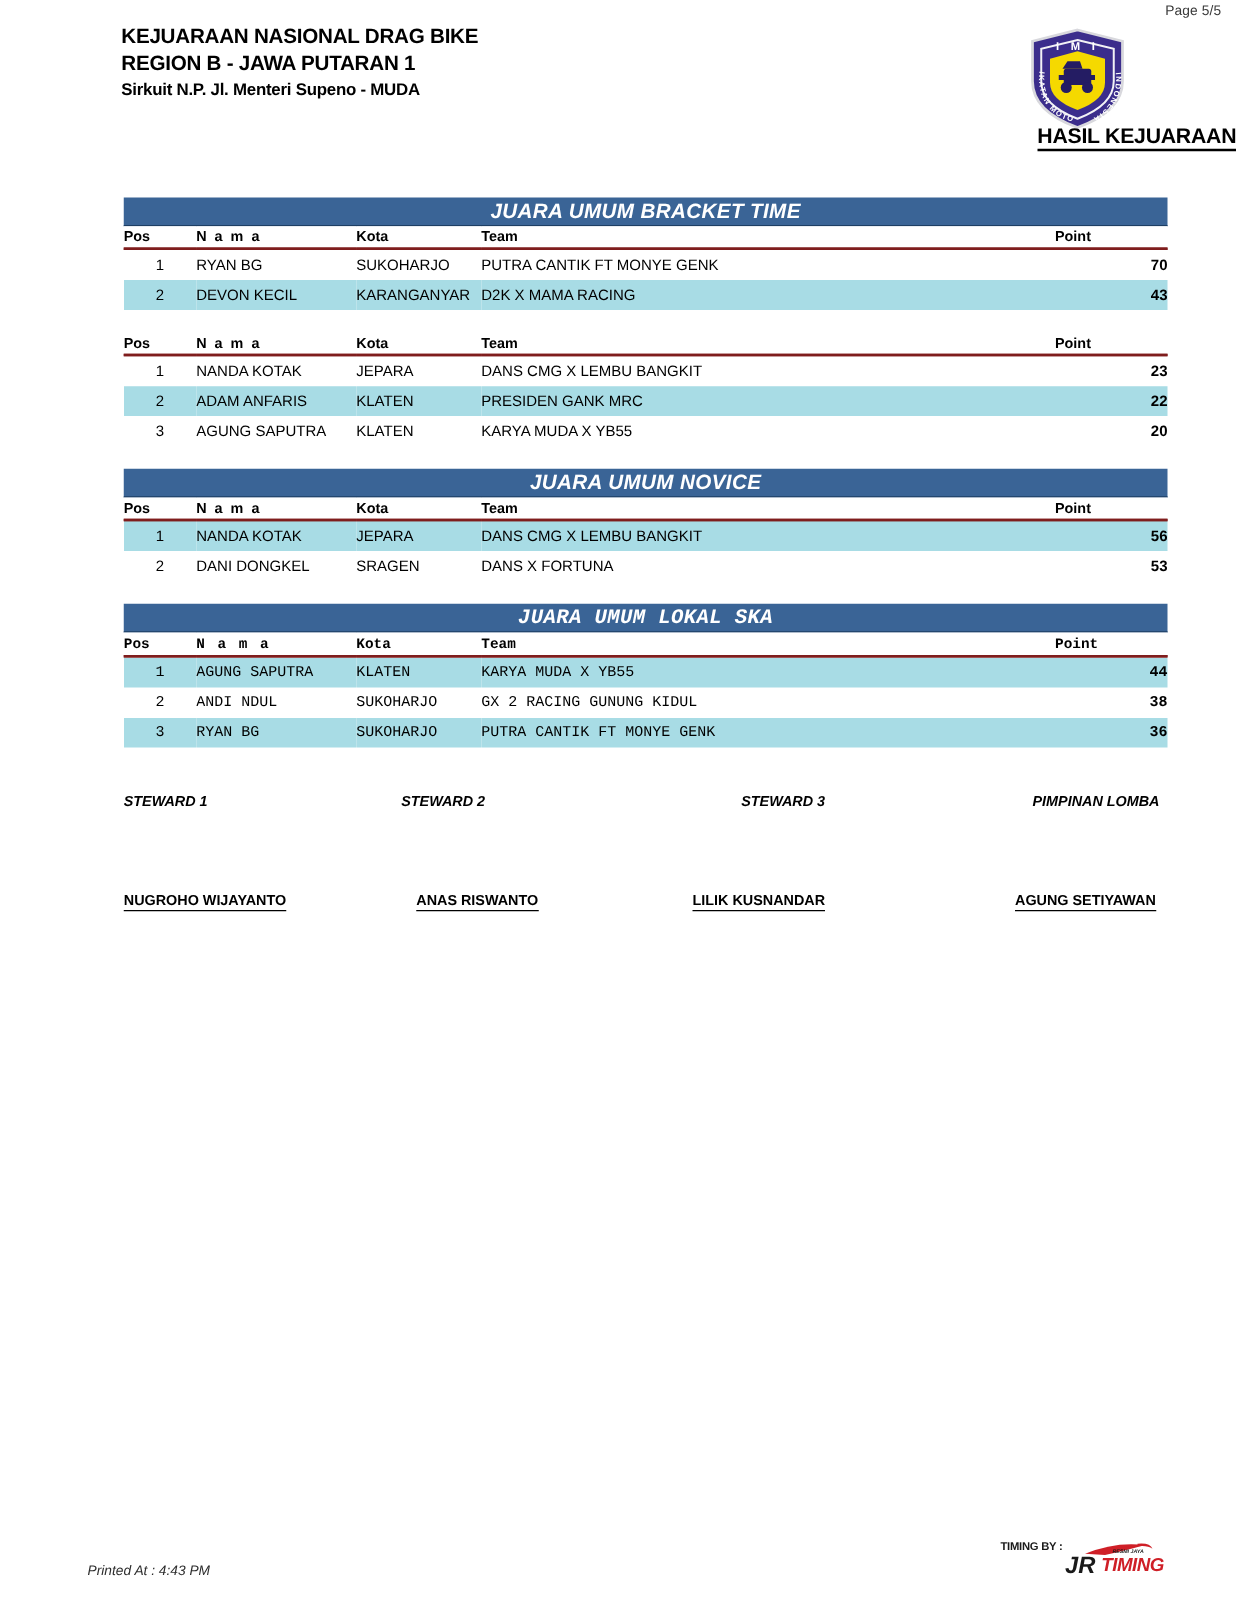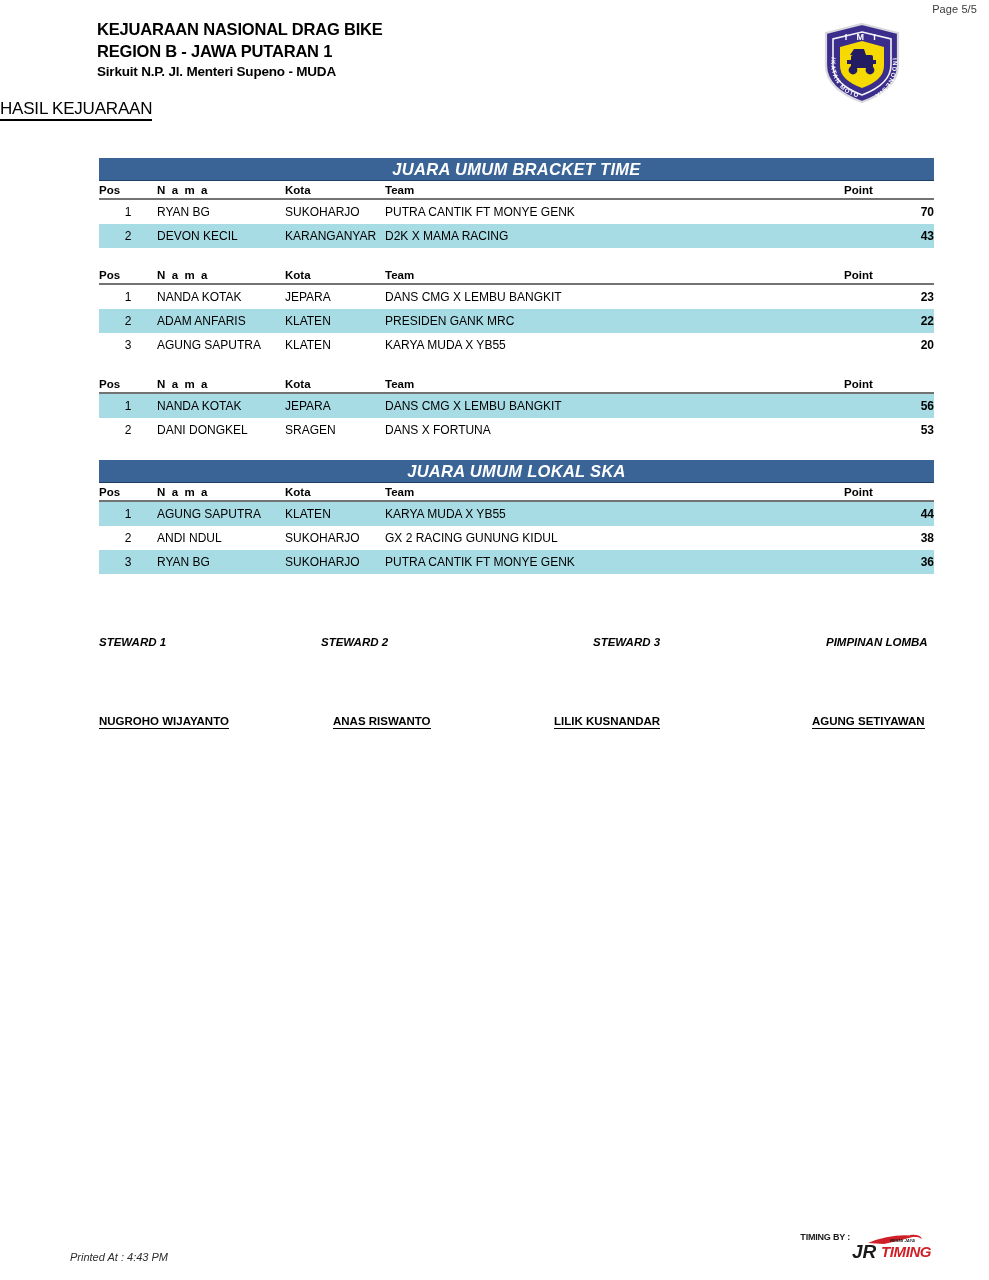--- a/index.html
+++ b/index.html
@@ -69,41 +69,41 @@
     width: 88px;
     height: 84px;
   }
 
   
   .doc-title {
     position: absolute;
     top: 99px;
     left: 0;
     width: 989px;
-    text-align: left;
+    text-align: right;
     font-size: 17px;
-    font-weight: normal;
+    font-weight: bold;
     letter-spacing: -0.2px;
   }
   .doc-title span {
     border-bottom: 2px solid #000;
     padding-bottom: 1px;
   }
 
   
   .tables {
     position: absolute;
     top: 158px;
     left: 99px;
     width: 835px;
   }
   .section {
     margin-bottom: 18px;
   }
-  .section:last-child { margin-bottom: 12px; }
+  .section:last-child { margin-bottom: 12px; font-family: Liberation Mono, monospace; }
 
   .sec-title {
     background: #3a6496;
     color: #ffffff;
     font-size: 16.5px;
     font-weight: bold;
     font-style: italic;
     text-align: center;
     letter-spacing: .3px;
     height: 22px;
@@ -115,21 +115,21 @@
     width: 100%;
     border-collapse: collapse;
     table-layout: fixed;
     font-size: 11.5px;
   }
   table.rank th {
     font-size: 11.5px;
     font-weight: bold;
     text-align: left;
     padding: 3px 0 2px 0;
-    border-bottom: 2px solid #737373;
+    border-bottom: 2px solid #7f1d1d;
     color: #000;
     background: #ffffff;
   }
   table.rank td {
     padding: 5px 0 5px 0;
     font-size: 12px;
     color: #000;
     white-space: nowrap;
     overflow: hidden;
   }
@@ -330,20 +330,21 @@
             <td class="col-pos">3</td>
             <td class="col-nama">AGUNG SAPUTRA</td>
             <td class="col-kota">KLATEN</td>
             <td class="col-team">KARYA MUDA X YB55</td>
             <td class="col-pt">20</td>
           </tr>
         </tbody>
       </table>
     </div>
     <div class="section">
+      <div class="sec-title">JUARA UMUM NOVICE</div>
       <table class="rank">
         <colgroup>
           <col class="c-pos">
           <col class="c-nama">
           <col class="c-kota">
           <col class="c-team">
           <col class="c-pt">
         </colgroup>
         <thead>
           <tr>

